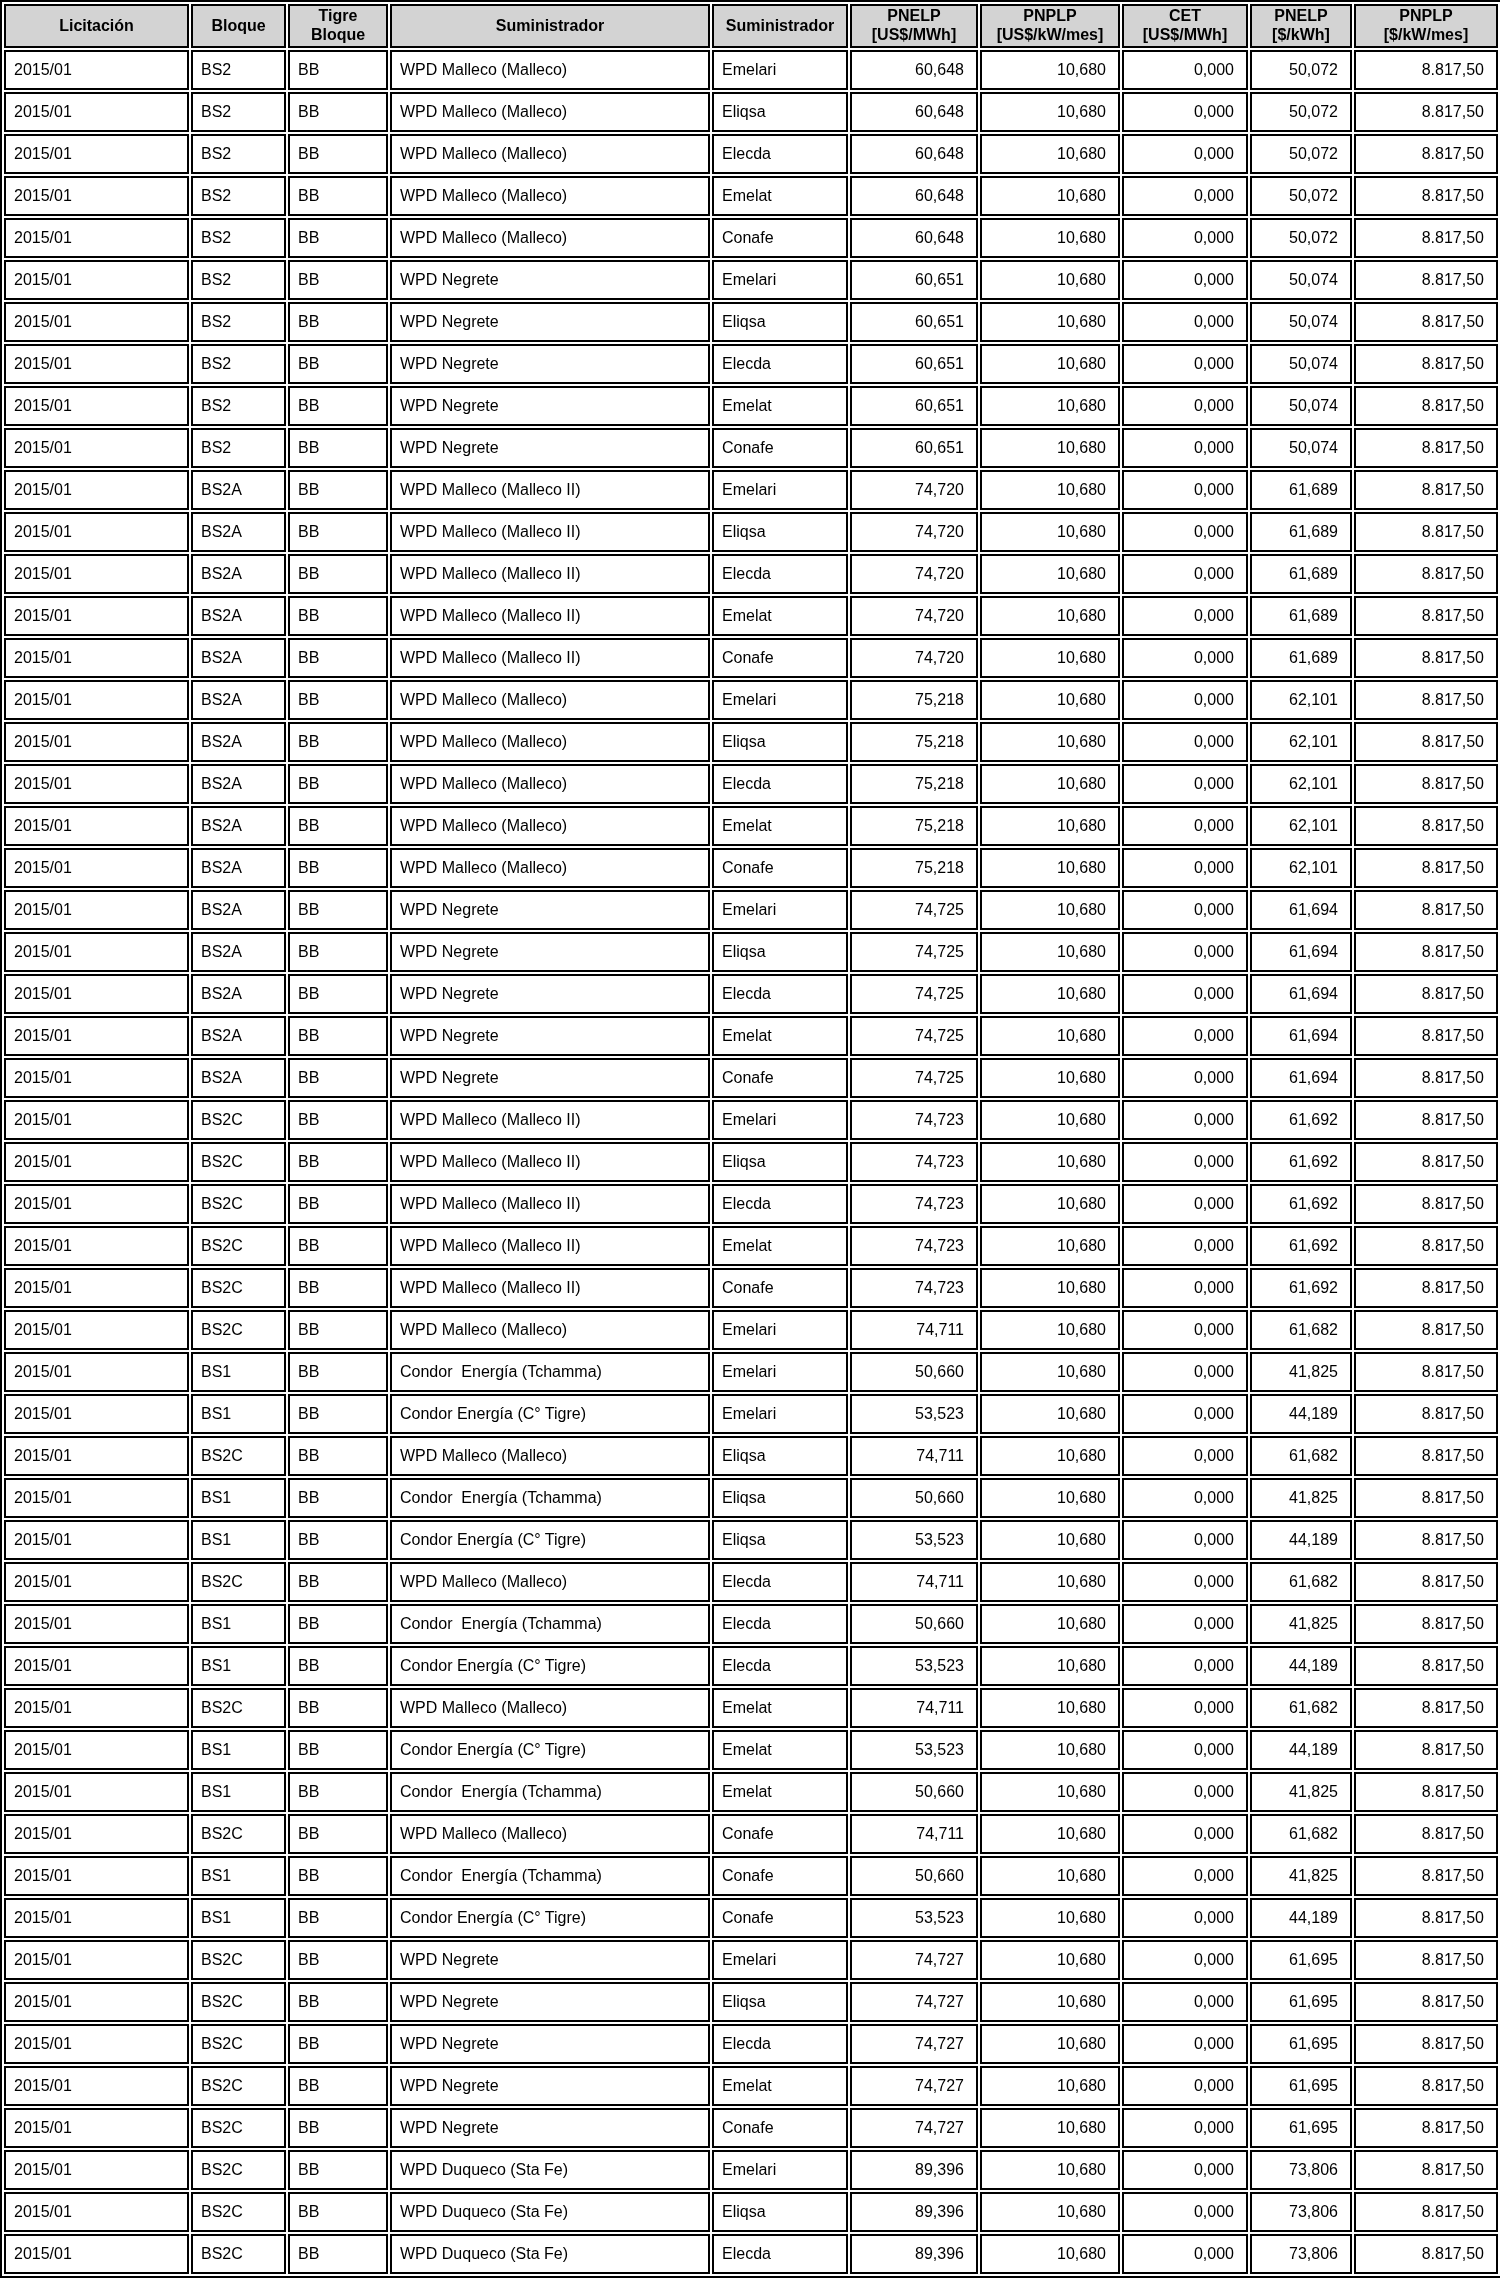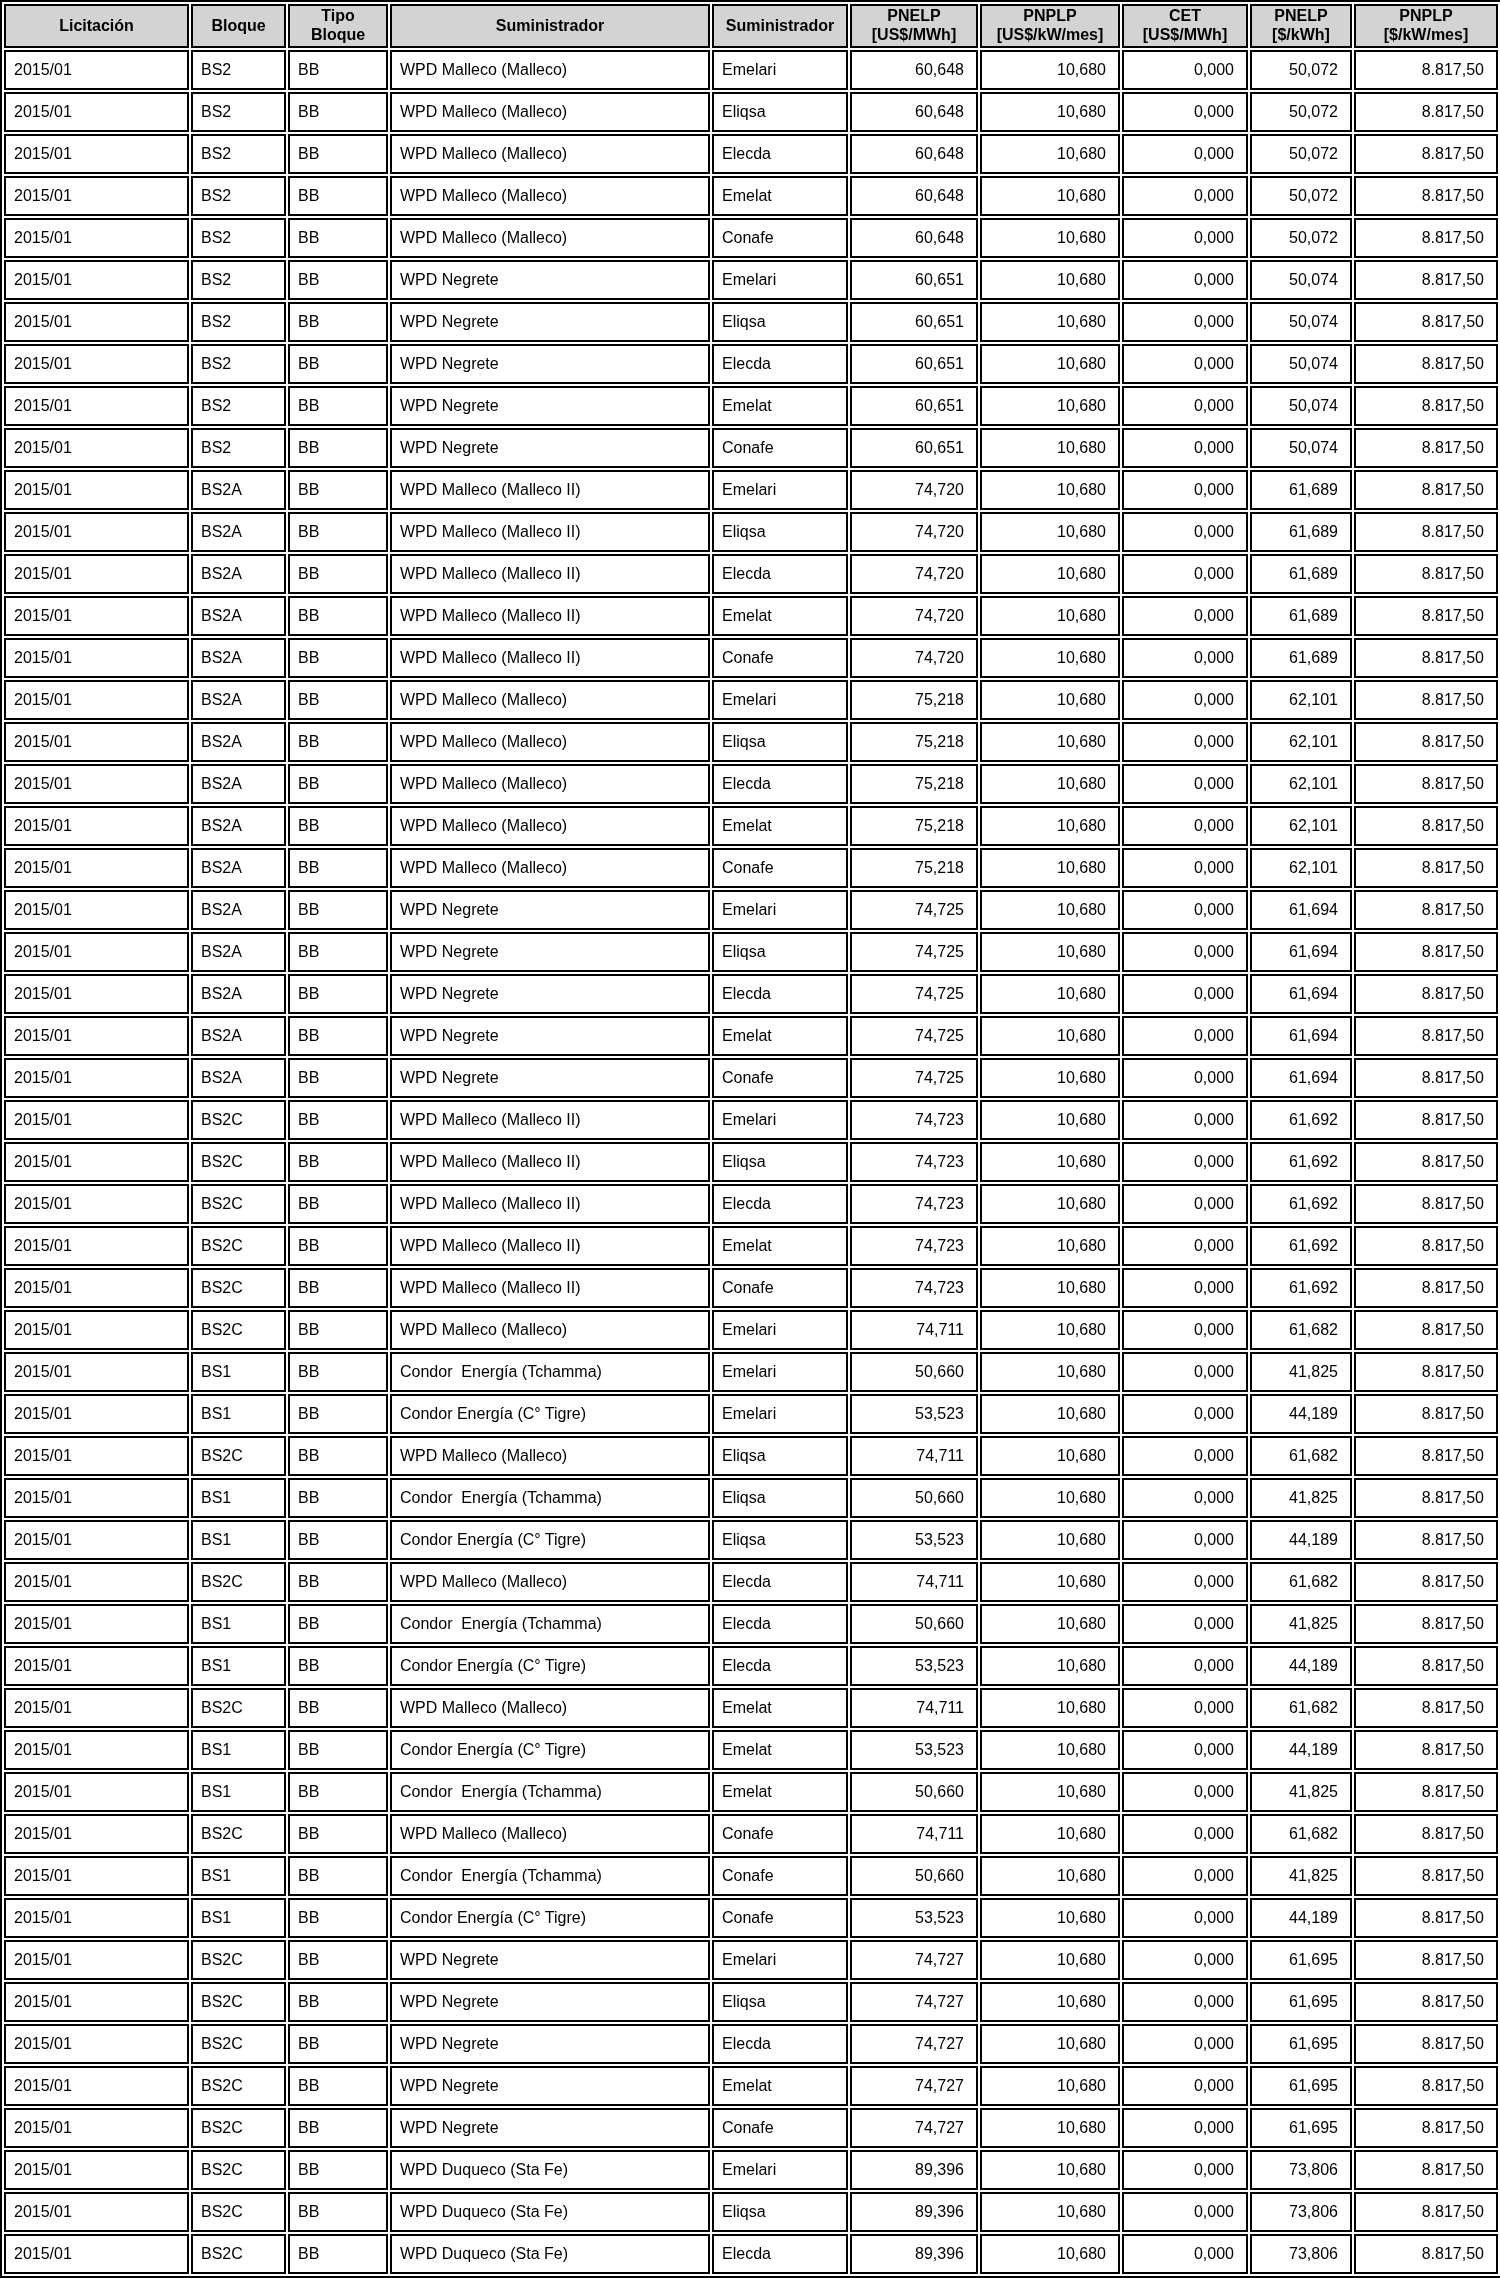--- a/index.html
+++ b/index.html
@@ -77,21 +77,21 @@
     <col class="c5">
       <col class="c6">
       <col class="c7">
       <col class="c8">
       <col class="c9">
   </colgroup>
   <thead>
     <tr>
         <th class="c0">Licitación</th>
         <th class="c1">Bloque</th>
-        <th class="c2">Tipo
+        <th class="c2">Tigre
 Bloque</th>
         <th class="c3">Suministrador</th>
         <th class="c4">Suministrador</th>
         <th class="c5">PNELP
 [US$/MWh]</th>
         <th class="c6">PNPLP
 [US$/kW/mes]</th>
         <th class="c7">CET
 [US$/MWh]</th>
         <th class="c8">PNELP

